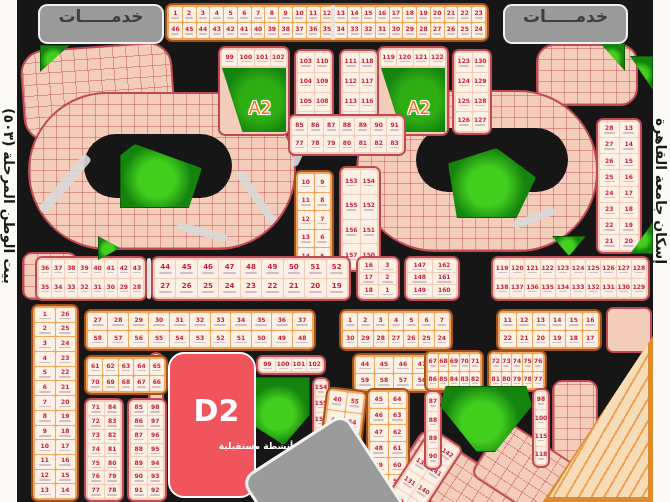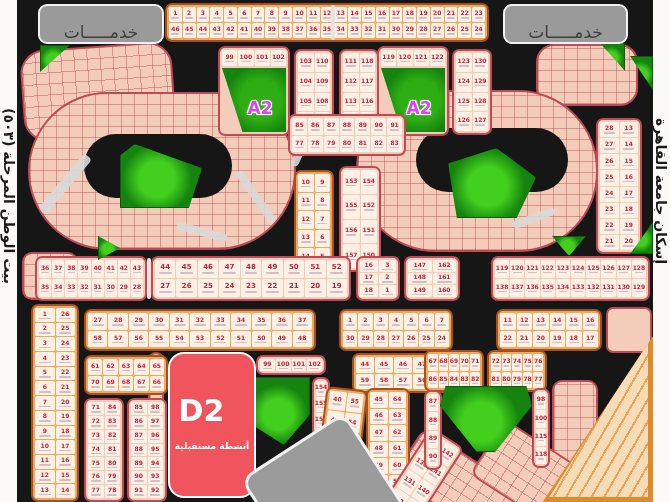--- a/index.html
+++ b/index.html
@@ -7,42 +7,42 @@
          background:#161616;font-family:"DejaVu Sans",sans-serif;}
   
   .side-strip{position:absolute;top:0;bottom:0;width:17px;background:#fbfaf7;z-index:40;
               display:flex;align-items:center;justify-content:center;}
   #strip-left{left:0;} #strip-right{right:0;}
   .vtext{white-space:nowrap;transform:rotate(90deg);font-size:14px;font-weight:600;color:#1a1a1a;
          position:relative;top:0;letter-spacing:.5px;}
   #strip-left .vtext{top:-55px;} #strip-right .vtext{top:-60px;}
   
   .svc{position:absolute;background:#9a9a9a;border:2.5px solid #f2f2f2;border-radius:9px;z-index:20;
-       display:flex;align-items:flex-end;justify-content:center;font-size:17px;font-weight:400;color:#3f3f3f;}
+       display:flex;align-items:flex-start;justify-content:center;font-size:17px;font-weight:700;color:#3f3f3f;}
   #svc-left{left:38px;top:4px;width:122px;height:36px;}
   #svc-right{left:503px;top:4px;width:121px;height:36px;}
   
   .blk{position:absolute;box-sizing:border-box;background:#f3cdb9;border:2px solid #bf4a55;border-radius:7px;
        padding:2px;display:flex;flex-direction:column;gap:1px;overflow:hidden;z-index:6;}
   .orange{background:#efa95e;border-color:#a3511f;}
   .row{flex:1 1 0;display:flex;gap:1px;min-height:0;}
   .cell{flex:1 1 0;min-width:0;background:#fcf1e4;display:flex;flex-direction:column;align-items:center;
         justify-content:center;color:#c6203a;font-weight:700;font-size:7px;line-height:1;border-radius:1.5px;}
   .cell::after{content:"";width:62%;height:2px;margin-top:1px;background:rgba(140,120,150,.4);border-radius:1px;}
   .tiny .cell{font-size:6px;} .tiny .cell::after{height:1.5px;margin-top:1px;}
   
   .pat{position:absolute;background-color:#f3cdb9;border:2px solid #bf4a55;z-index:3;box-sizing:border-box;
        background-image:repeating-linear-gradient(90deg,rgba(191,74,85,.45) 0 1px,transparent 1px 13px),
                         repeating-linear-gradient(0deg,rgba(191,74,85,.45) 0 1px,transparent 1px 11px);}
   .hole{position:absolute;background:#161616;z-index:4;}
   .street{position:absolute;background:#d9d9d9;border-radius:4px;z-index:5;opacity:.9;}
   
   .green{position:absolute;z-index:7;background:radial-gradient(circle at 45% 55%,#43cf1e 0 32%,#15840f 62%);
          border:1.5px solid #0b5c07;box-sizing:border-box;}
-  .zlabel{position:absolute;z-index:12;font-weight:700;color:#d946ef;display:flex;align-items:center;justify-content:center;
+  .zlabel{position:absolute;z-index:12;font-weight:400;color:#f97316;display:flex;align-items:center;justify-content:center;
           text-shadow:-1px -1px 0 #fff,1px -1px 0 #fff,-1px 1px 0 #fff,1px 1px 0 #fff,0 0 3px #fff;}
   
   #d2{position:absolute;left:168px;top:352px;width:88px;height:146px;background:#f0545c;border:2.5px solid #fff;
       border-radius:16px;z-index:8;box-sizing:border-box;}
   .dlabel{position:absolute;z-index:12;color:#fff;font-weight:800;display:flex;align-items:center;justify-content:center;text-align:center;}
   
   #gray-poly{position:absolute;left:262px;top:436px;width:118px;height:112px;background:#9b9b9b;
              border:3px solid #f2f2f2;border-radius:14px;transform:rotate(-33deg);z-index:9;}
   
   #striped{position:absolute;left:538px;top:336px;width:115px;height:166px;z-index:10;
@@ -111,22 +111,22 @@
   #t-tr2{left:630px;top:56px;width:23px;height:34px;clip-path:polygon(0 0,100% 0,100% 100%);}
   #t-mr{left:552px;top:236px;width:34px;height:20px;clip-path:polygon(0 0,100% 0,50% 100%);}
   #t-ml{left:98px;top:236px;width:22px;height:24px;clip-path:polygon(0 0,100% 50%,0 100%);}
   #t-br{left:630px;top:222px;width:23px;height:32px;clip-path:polygon(100% 0,100% 100%,0 100%);}
   
   #l-a2a{left:232px;top:96px;width:56px;height:24px;font-size:17px;}
   #l-a2b{left:391px;top:96px;width:56px;height:24px;font-size:17px;}
   #l-c2{left:136px;top:166px;width:54px;height:26px;font-size:19px;}
   #l-b2{left:458px;top:168px;width:60px;height:26px;font-size:19px;}
   #l-e2{left:446px;top:396px;width:82px;height:34px;font-size:27px;font-style:italic;}
-  #l-d2{left:157px;top:392px;width:89px;height:36px;font-size:30px;}
-  #l-d2sub{left:170px;top:438px;width:84px;height:16px;font-size:9px;font-weight:600;}
+  #l-d2{left:172px;top:392px;width:89px;height:36px;font-size:30px;}
+  #l-d2sub{left:170px;top:438px;width:84px;height:16px;font-size:9px;font-weight:600;padding-left:44px;}
   
   #st1{left:60px;top:148px;width:10px;height:72px;transform:rotate(40deg);}
   #st2{left:252px;top:166px;width:8px;height:62px;transform:rotate(-35deg);}
   #st3{left:300px;top:118px;width:8px;height:50px;transform:rotate(25deg);}
   #st4{left:512px;top:214px;width:44px;height:8px;transform:rotate(-20deg);}
   #st5{left:176px;top:228px;width:52px;height:8px;transform:rotate(15deg);}
   #gap1{left:331px;top:5px;width:4px;height:35px;}
   #gap2{left:147px;top:258px;width:4px;height:41px;}
 </style>
 </head>

